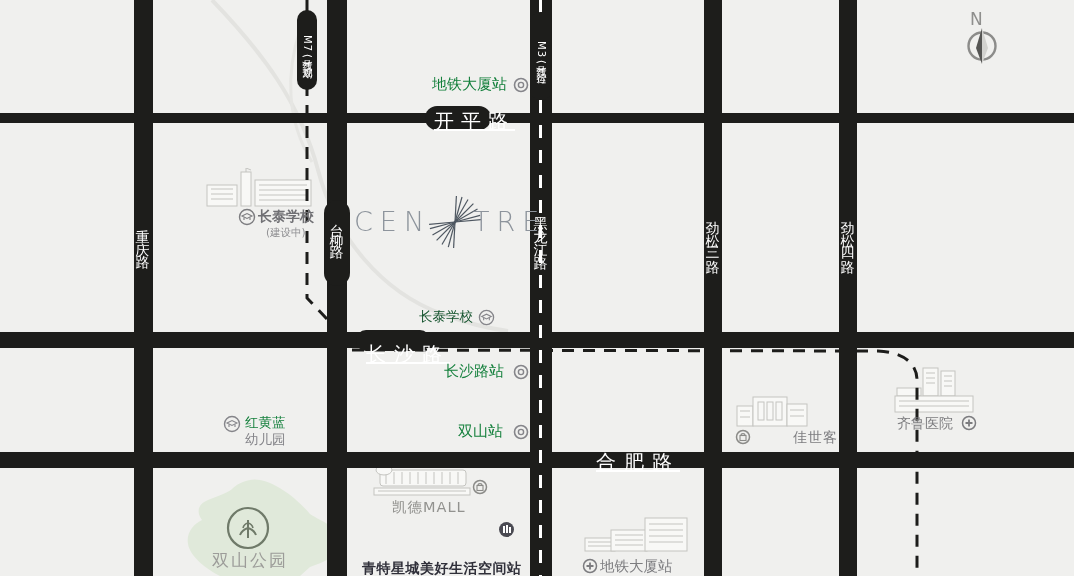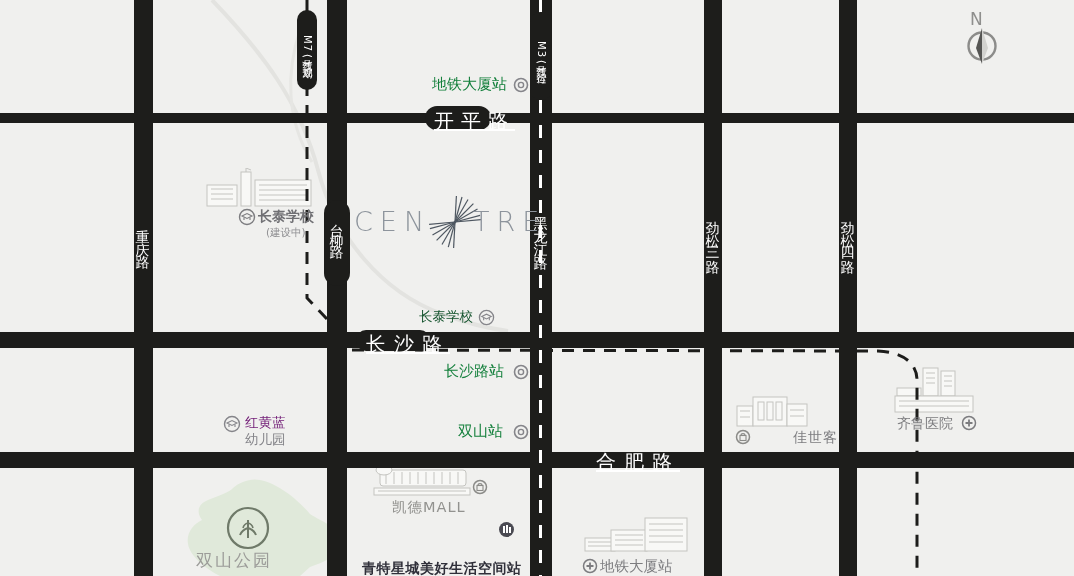--- a/index.html
+++ b/index.html
@@ -147,21 +147,21 @@
   <span class="vtext" style="left:136px;top:218px;">重庆路</span>
   <div class="pill" style="left:324px;top:200px;width:26px;height:86px;"></div>
   <span class="vtext" style="left:330px;top:212px;letter-spacing:11px;">台柳路</span>
   <span class="vtext" style="left:534px;top:206px;">黑龙江路</span>
   <span class="vtext" style="left:706px;top:210px;">劲松三路</span>
   <span class="vtext" style="left:841px;top:210px;">劲松四路</span>
 
   <div class="pill" style="left:425px;top:106px;width:66px;height:24px;border-radius:12px;"></div>
   <span class="pill-label" style="left:434px;top:111px;letter-spacing:7px;">开平路</span>
   <div class="pill" style="left:356px;top:330px;width:74px;height:21px;border-radius:10px;"></div>
-  <span class="pill-label" style="left:366px;top:334px;letter-spacing:8px;">长沙路</span>
+  <span class="pill-label" style="left:366px;top:344px;letter-spacing:8px;">长沙路</span>
   <span class="pill-label" style="left:596px;top:452px;letter-spacing:8px;">合肥路</span>
 
   <span class="station-label" style="left:432px;top:77px;">地铁大厦站</span>
   <svg class="abs" style="left:513px;top:77px;" width="16" height="16" viewBox="0 0 16 16" fill="none" stroke="#85858a">
     <circle cx="8" cy="8" r="6.5" stroke-width="1.6"></circle>
       <circle cx="8" cy="8" r="2.6" stroke-width="1.4"></circle>
   </svg>
 
   <span class="station-label" style="left:444px;top:364px;">长沙路站</span>
   <svg class="abs" style="left:513px;top:364px;" width="16" height="16" viewBox="0 0 16 16" fill="none" stroke="#85858a">
@@ -188,32 +188,32 @@
     <circle cx="9" cy="9" r="7.5" stroke-width="1.4"></circle>
     <path d="M4,8 L9,5.5 L14,8 L9,10.5 Z" stroke-width="1.1"></path>
     <path d="M6,9.5 L6,12 M12,9.5 L12,12" stroke-width="1.1"></path>
   </svg>
 
   <svg class="abs" style="left:223px;top:415px;" width="18" height="18" viewBox="0 0 18 18" fill="none" stroke="#85858a">
     <circle cx="9" cy="9" r="7.5" stroke-width="1.4"></circle>
     <path d="M4,8 L9,5.5 L14,8 L9,10.5 Z" stroke-width="1.1"></path>
     <path d="M6,9.5 L6,12 M12,9.5 L12,12" stroke-width="1.1"></path>
   </svg>
-  <span class="poi-label" style="left:245px;top:416px;font-size:13.5px;color:#701a75;">红黄蓝</span>
+  <span class="poi-label" style="left:245px;top:416px;font-size:13.5px;color:#15803d;">红黄蓝</span>
   <span class="poi-label" style="left:245px;top:433px;font-size:13.5px;color:#85858a;">幼儿园</span>
 
   <svg class="abs" style="left:224px;top:504px;" width="48" height="48" viewBox="0 0 48 48" fill="none" stroke="#6f7a69">
     <circle cx="24" cy="24" r="20" stroke-width="2.2"></circle>
     <path d="M24,34 L24,16" stroke-width="2"></path>
     <path d="M24,24 Q18,26 16,31" stroke-width="2"></path>
     <path d="M24,24 Q30,26 32,31" stroke-width="2"></path>
     <path d="M24,19 Q20,20 19,24" stroke-width="1.6"></path>
     <path d="M24,19 Q28,20 29,24" stroke-width="1.6"></path>
   </svg>
-  <span class="park-label" style="left:196px;top:552px;">双山公园</span>
+  <span class="park-label" style="left:212px;top:552px;">双山公园</span>
 
   <span class="poi-label" style="left:392px;top:500px;font-size:14.5px;color:#92928f;letter-spacing:1px;">凯德MALL</span>
   <svg class="abs" style="left:472px;top:479px;" width="16" height="16" viewBox="0 0 16 16" fill="none" stroke="#8b8b88">
     <circle cx="8" cy="8" r="6.5" stroke-width="1.5"></circle>
     <rect x="5" y="6.5" width="6" height="5" stroke-width="1.1"></rect>
     <path d="M6,6.5 C6,4 10,4 10,6.5" stroke-width="1.1"></path>
   </svg>
 
   <svg class="abs" style="left:498px;top:521px;" width="17" height="17" viewBox="0 0 17 17">
     <circle cx="8.5" cy="8.5" r="7.5" fill="#4a4a52"></circle>

